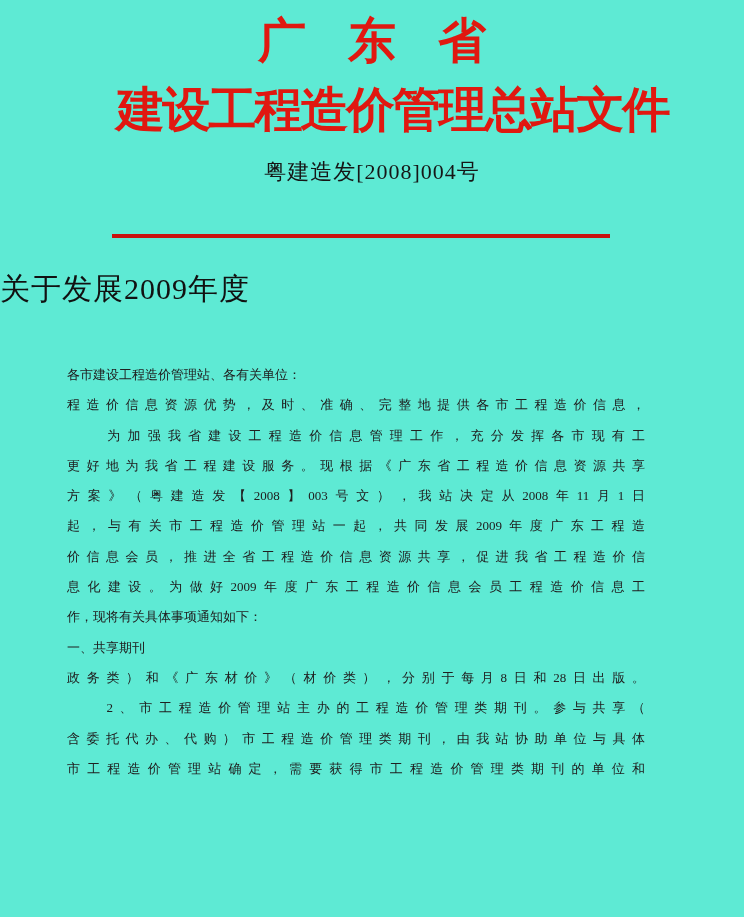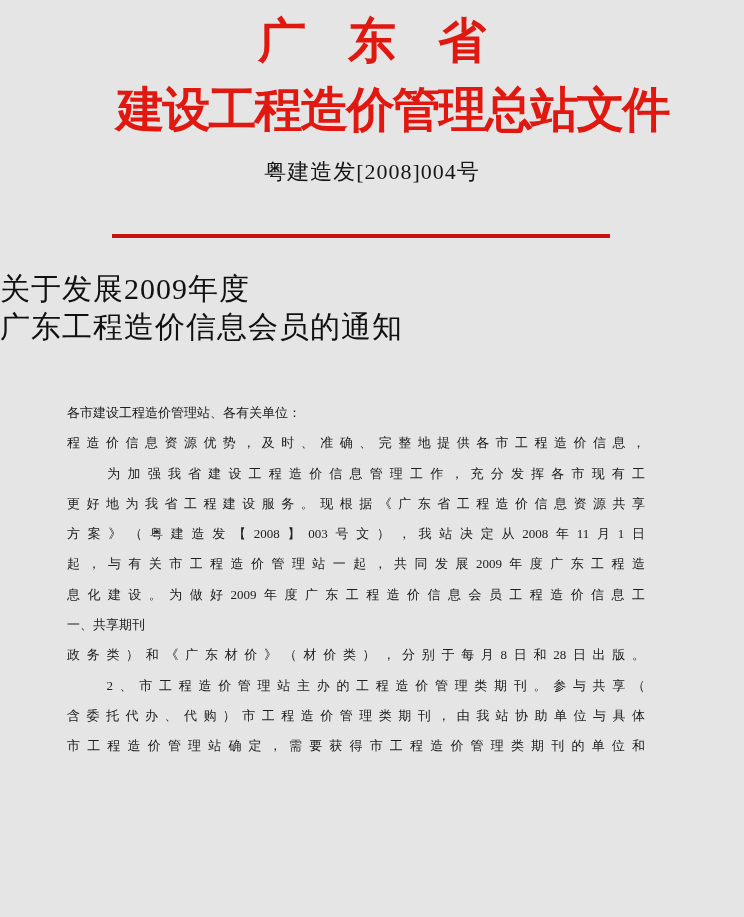--- a/index.html
+++ b/index.html
@@ -3,21 +3,21 @@
 <meta charset="utf-8">
 <style>
   html, body {
     margin: 0; padding: 0;
     background: #ffffff;
   }
   .page {
     position: relative;
     width: 744px;
     height: 917px;
-    background: #e5e5e5;
+    background: #5eead4;
     overflow: hidden;
     font-family: "Liberation Serif", "DejaVu Serif", serif;
     color: #1c1c1c;
   }
   .h1 {
     margin-top: 14px;
     text-align: center;
     font-size: 48px;
     line-height: 54px;
     font-weight: bold;
@@ -82,31 +82,32 @@
   <div class="h1">广东省</div>
 
   <div class="h2">建设工程造价管理总站文件</div>
 
   <div class="docnum">粤建造发[2008]004号</div>
 
   <div class="divider"></div>
 
   <div class="title">
     <div>关于发展2009年度</div>
-    <div>广东工程造价信息会员的通知</div>
   </div>
 
   <div class="bodytext">
     <div class="ln">各市建设工程造价管理站、各有关单位：</div>
     <div class="ln fill">程造价信息资源优势，及时、准确、完整地提供各市工程造价信息，</div>
     <div class="ln fill">　　为加强我省建设工程造价信息管理工作，充分发挥各市现有工</div>
     <div class="ln fill">更好地为我省工程建设服务。现根据《广东省工程造价信息资源共享</div>
     <div class="ln fill">方案》（粤建造发【2008】003号文），我站决定从2008年11月1日</div>
     <div class="ln fill">起，与有关市工程造价管理站一起，共同发展2009年度广东工程造</div>
+    <div class="ln fill">价信息会员，推进全省工程造价信息资源共享，促进我省工程造价信</div>
     <div class="ln fill">息化建设。为做好2009年度广东工程造价信息会员工程造价信息工</div>
+    <div class="ln">作，现将有关具体事项通知如下：</div>
     <div class="ln">一、共享期刊</div>
     <div class="ln fill">政务类）和《广东材价》（材价类），分别于每月8日和28日出版。</div>
     <div class="ln fill">　　2、市工程造价管理站主办的工程造价管理类期刊。参与共享（</div>
     <div class="ln fill">含委托代办、代购）市工程造价管理类期刊，由我站协助单位与具体</div>
     <div class="ln fill">市工程造价管理站确定，需要获得市工程造价管理类期刊的单位和</div>
   </div>
 
 </div>
 
 </body></html>

